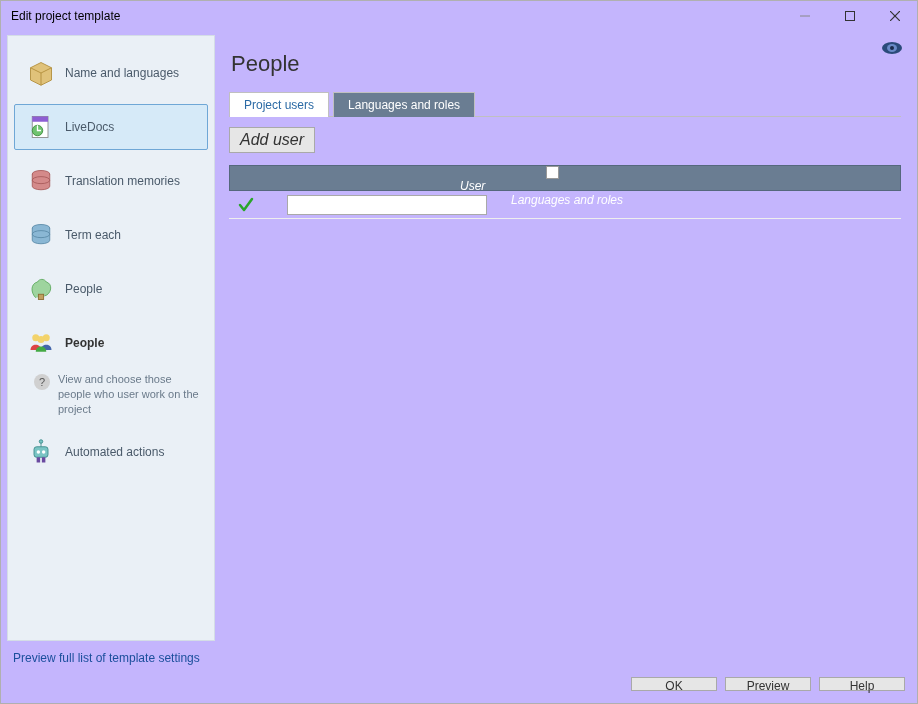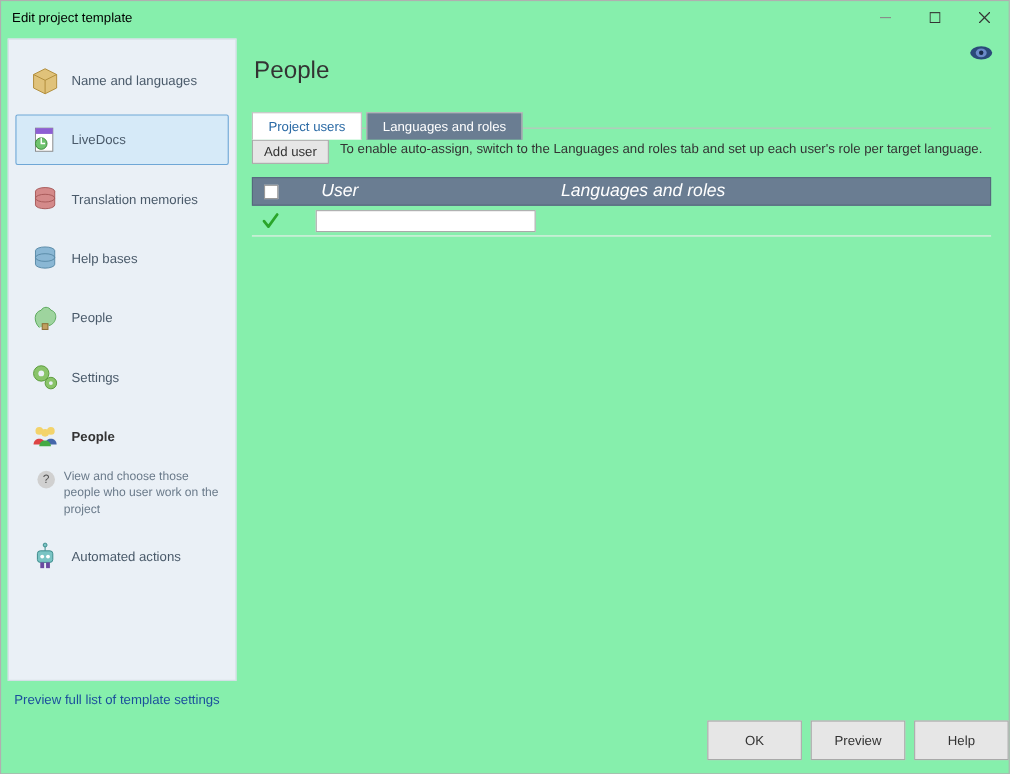--- a/index.html
+++ b/index.html
@@ -1,55 +1,55 @@
 <!DOCTYPE html>
 <html><head>
 <meta charset="utf-8">
 <style>
   * { box-sizing: border-box; }
   html, body { margin: 0; padding: 0; font-family: "Segoe UI", Tahoma, sans-serif; font-size: 12px; color: #333; }
-  .window { width: 918px; height: 704px; background: #86efac; border: 1px solid #b0b0b0; display: flex; flex-direction: column; position: relative; }
+  .window { width: 918px; height: 704px; background: #c4b5fd; border: 1px solid #b0b0b0; display: flex; flex-direction: column; position: relative; }
   .titlebar { height: 30px; display: flex; align-items: center; padding: 0 0 0 10px; }
   .titlebar .title { flex: 1; font-size: 12px; color: #000; }
   .titlebar .controls { display: flex; }
   .titlebar .ctrl { width: 45px; height: 30px; display: flex; align-items: center; justify-content: center; }
   .titlebar .ctrl svg { width: 10px; height: 10px; }
   .body { flex: 1; display: flex; min-height: 0; }
   .sidebar { width: 208px; background: #eaf0f6; border: 1px solid #d4dde6; margin: 4px 0 4px 6px; display: flex; flex-direction: column; padding: 10px 0; }
   .nav-item { display: flex; align-items: center; padding: 6px 10px; margin: 4px 6px; border: 1px solid transparent; border-radius: 2px; cursor: default; }
   .nav-item.selected { background: #d6eaf8; border: 1px solid #6fa7d6; }
   .nav-item .icon-slot { width: 32px; height: 32px; display: flex; align-items: center; justify-content: center; margin-right: 8px; }
   .nav-item .label { font-size: 12px; color: #4a5a6a; }
   .nav-item.current .label { font-weight: 700; color: #333; }
   .nav-desc { display: flex; padding: 2px 10px 8px 50px; }
   .nav-desc .qicon { width: 16px; height: 16px; border-radius: 50%; background: #d0d0d0; display: flex; align-items: center; justify-content: center; font-size: 11px; color: #555; margin-right: 8px; flex-shrink: 0; margin-top: 2px; margin-left: -24px; }
   .nav-desc .text { font-size: 11px; color: #6a7a8a; line-height: 1.35; }
   .main { flex: 1; position: relative; padding: 14px 16px 10px 14px; display: flex; flex-direction: column; }
   .eye-icon { position: absolute; top: 10px; right: 14px; width: 22px; height: 14px; }
   .page-title { font-size: 22px; margin: 6px 0 14px 2px; color: #333; }
   .tabs { display: flex; border-bottom: 1px solid #c0c0c0; }
-  .tab { padding: 5px 14px; font-size: 12px; border: 1px solid #c0c0c0; border-bottom: none; margin-right: 4px; position: relative; top: 11px; background: #6a7d92; color: #fff; }
+  .tab { padding: 5px 14px; font-size: 12px; border: 1px solid #c0c0c0; border-bottom: none; margin-right: 4px; position: relative; top: 1px; background: #6a7d92; color: #fff; }
   .tab.active { background: #fff; color: #2b6aa5; }
   .toolbar { display: flex; align-items: flex-start; gap: 10px; margin: 10px 0 12px 0; }
-  .btn { background: #e6e6e6; border: 1px solid #a9a9a9; padding: 3px 10px; font-size: 12px; color: #333; }
+  .btn { background: #e6e6e6; border: 1px solid #a9a9a9; padding: 3px 10px; font-size: 16px; color: #333; font-style: italic; }
   .hint { font-size: 12px; color: #333; line-height: 1.4; }
-  .table-head { display: flex; background: #6a7d92; color: #fff; font-style: italic; font-size: 16px; height: 26px; align-items: center; border: 1px solid #55687d; }
+  .table-head { display: flex; background: #6a7d92; color: #fff; font-style: italic; font-size: 12px; height: 26px; align-items: center; border: 1px solid #55687d; flex-direction: column; }
   .th-check { width: 58px; display: flex; align-items: center; justify-content: flex-start; padding-left: 10px; }
   .th-check .chk { width: 13px; height: 13px; background: #fff; border: 1px solid #999; }
   .th-user { width: 218px; padding-left: 4px; }
   .th-roles { flex: 1; padding-left: 4px; }
   .table-row { display: flex; align-items: center; height: 28px; border-bottom: 1px solid #eee; }
   .td-status { width: 58px; display: flex; align-items: center; justify-content: flex-start; padding-left: 8px; }
   .td-user { width: 218px; }
   .td-user input { width: 200px; height: 20px; border: 1px solid #a9a9a9; background: #fff; font-size: 12px; padding: 1px 3px; }
   .td-roles { flex: 1; }
-  .footer { padding: 6px 0 12px 12px; }
+  .footer { padding: 6px 12px 12px 12px; }
   .preview-link { color: #1b4f9c; font-size: 12px; text-decoration: none; display: inline-block; margin-bottom: 12px; }
   .button-row { display: flex; justify-content: flex-end; gap: 8px; }
-  .dlg-btn { width: 86px; height: 36px; background: #e6e6e6; border: 1px solid #a9a9a9; font-size: 12px; color: #333; }
+  .dlg-btn { width: 86px; height: 14px; background: #e6e6e6; border: 1px solid #a9a9a9; font-size: 12px; color: #333; }
 </style>
 </head>
 <body>
 
 <div class="window">
   <div class="titlebar">
     <div class="title">Edit project template</div>
     <div class="controls">
       <div class="ctrl">
         <svg viewBox="0 0 10 10">
@@ -109,44 +109,33 @@
       </div>
 
       <div class="nav-item">
         <span class="icon-slot">
           <svg width="28" height="28" viewBox="0 0 32 32">
               <ellipse cx="16" cy="8" rx="10" ry="4" fill="#8ab7d4" stroke="#5a8aa8"></ellipse>
               <path d="M6 8 V22 A10 4 0 0 0 26 22 V8" fill="#8ab7d4" stroke="#5a8aa8"></path>
               <ellipse cx="16" cy="15" rx="10" ry="4" fill="none" stroke="#5a8aa8"></ellipse>
             </svg>
         </span>
-        <span class="label">Help bases</span>
+        <span class="label">Term each</span>
       </div>
 
       <div class="nav-item">
         <span class="icon-slot">
           <svg width="28" height="28" viewBox="0 0 32 32">
               <path d="M10 26 C4 20 4 10 12 8 C14 4 20 4 22 8 C30 10 28 22 20 24" fill="#9ed49e" stroke="#5aa85a"></path>
               <rect x="13" y="22" width="6" height="6" fill="#c0a060" stroke="#8a6a30"></rect>
             </svg>
         </span>
         <span class="label">People</span>
       </div>
 
-      <div class="nav-item">
-        <span class="icon-slot">
-          <svg width="28" height="28" viewBox="0 0 32 32">
-              <circle cx="12" cy="12" r="8" fill="#8ac46a" stroke="#5a9a3a"></circle>
-              <circle cx="12" cy="12" r="3" fill="#eaf0f6"></circle>
-              <circle cx="22" cy="22" r="6" fill="#8ac46a" stroke="#5a9a3a"></circle>
-              <circle cx="22" cy="22" r="2" fill="#eaf0f6"></circle>
-            </svg>
-        </span>
-        <span class="label">Settings</span>
-      </div>
 
       <div class="nav-item current">
         <span class="icon-slot">
           <svg width="28" height="28" viewBox="0 0 32 32">
               <circle cx="10" cy="10" r="4" fill="#f3d36b"></circle>
               <path d="M4 24 C4 16 16 16 16 24" fill="#d44"></path>
               <circle cx="22" cy="10" r="4" fill="#f3d36b"></circle>
               <path d="M16 24 C16 16 28 16 28 24" fill="#46a"></path>
               <circle cx="16" cy="12" r="4" fill="#f3d36b"></circle>
               <path d="M10 26 C10 18 22 18 22 26" fill="#4a4"></path>
@@ -186,21 +175,20 @@
 
       <div class="page-title">People</div>
 
       <div class="tabs">
         <div class="tab active">Project users</div>
         <div class="tab">Languages and roles</div>
       </div>
 
       <div class="toolbar">
         <button class="btn">Add user</button>
-        <div class="hint">To enable auto-assign, switch to the Languages and roles tab and set up each user's role per target language.</div>
       </div>
 
       <div class="table-head">
         <div class="th-check">
           <span class="chk"></span>
         </div>
         <div class="th-user">User</div>
         <div class="th-roles">Languages and roles</div>
       </div>
 

